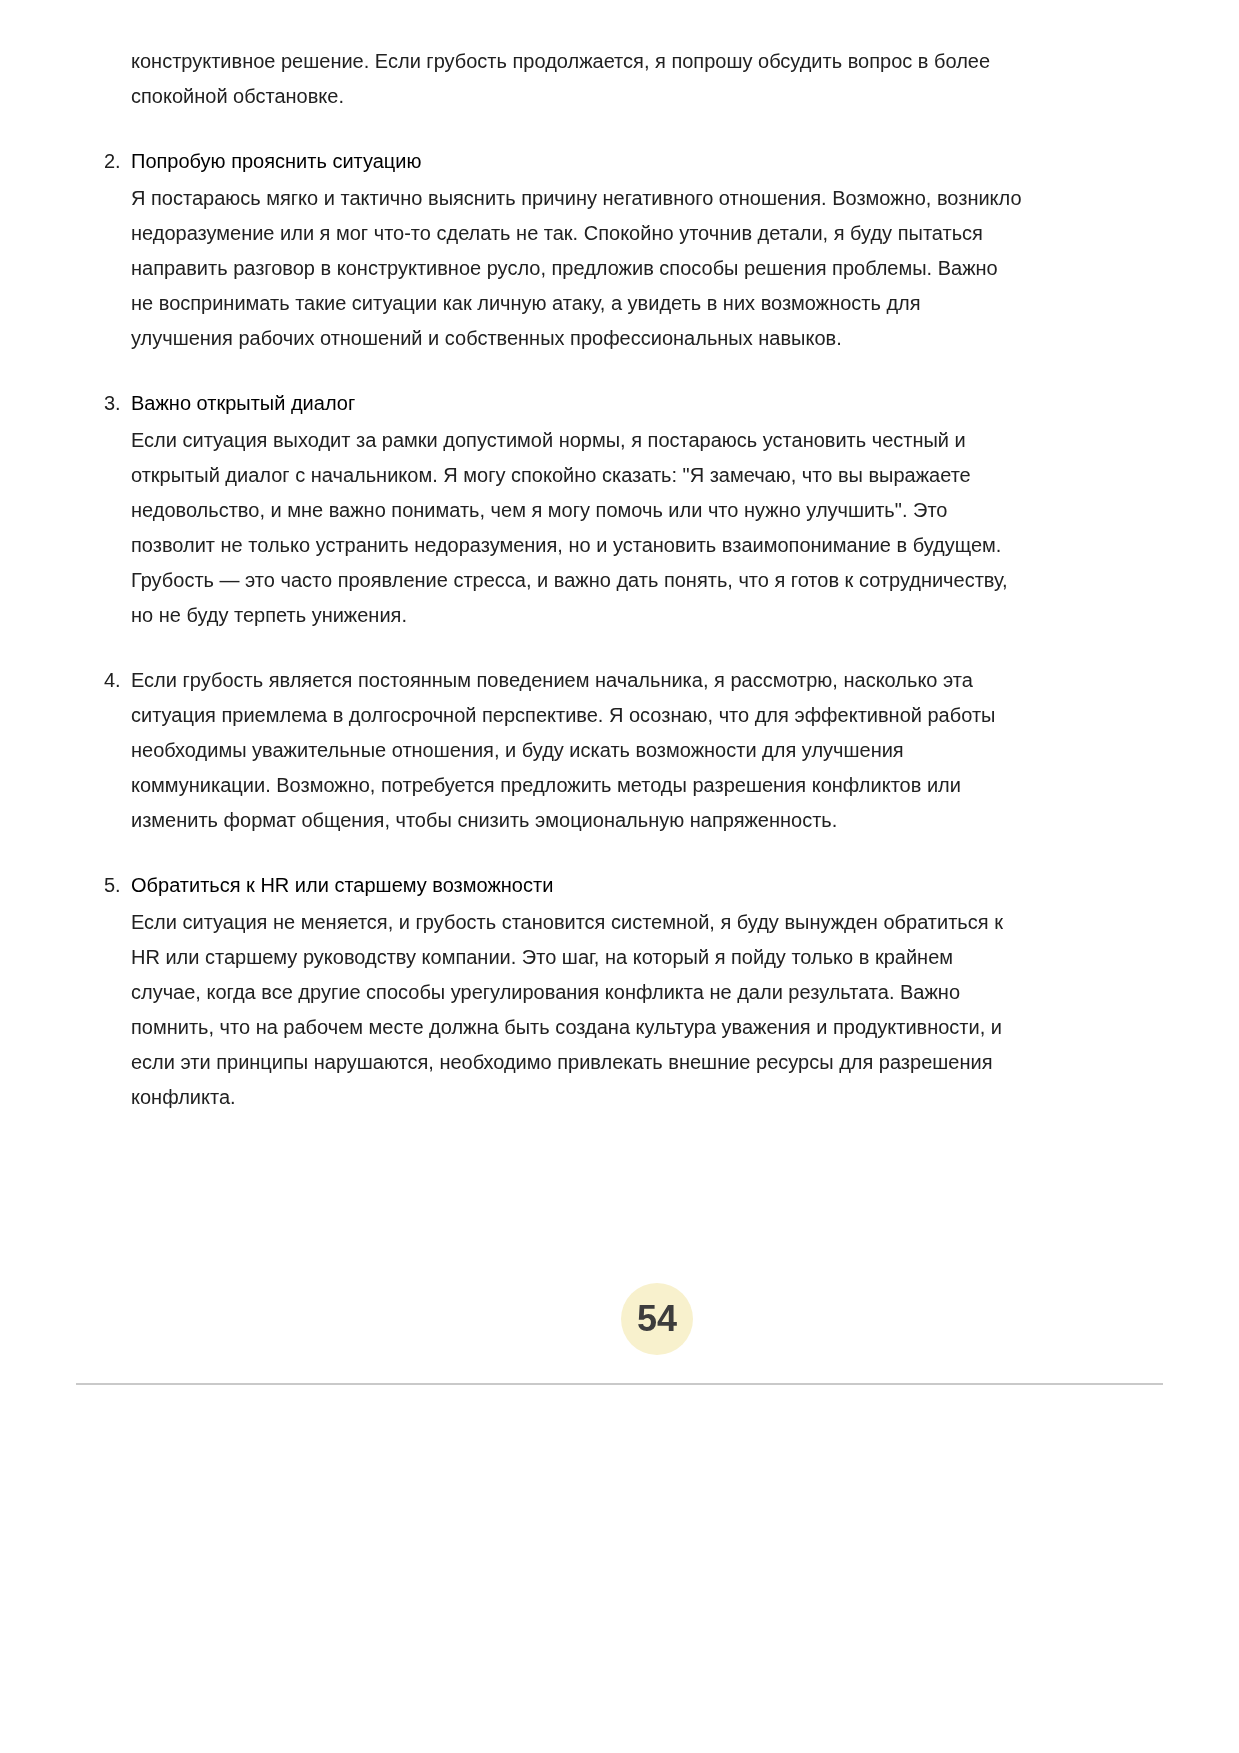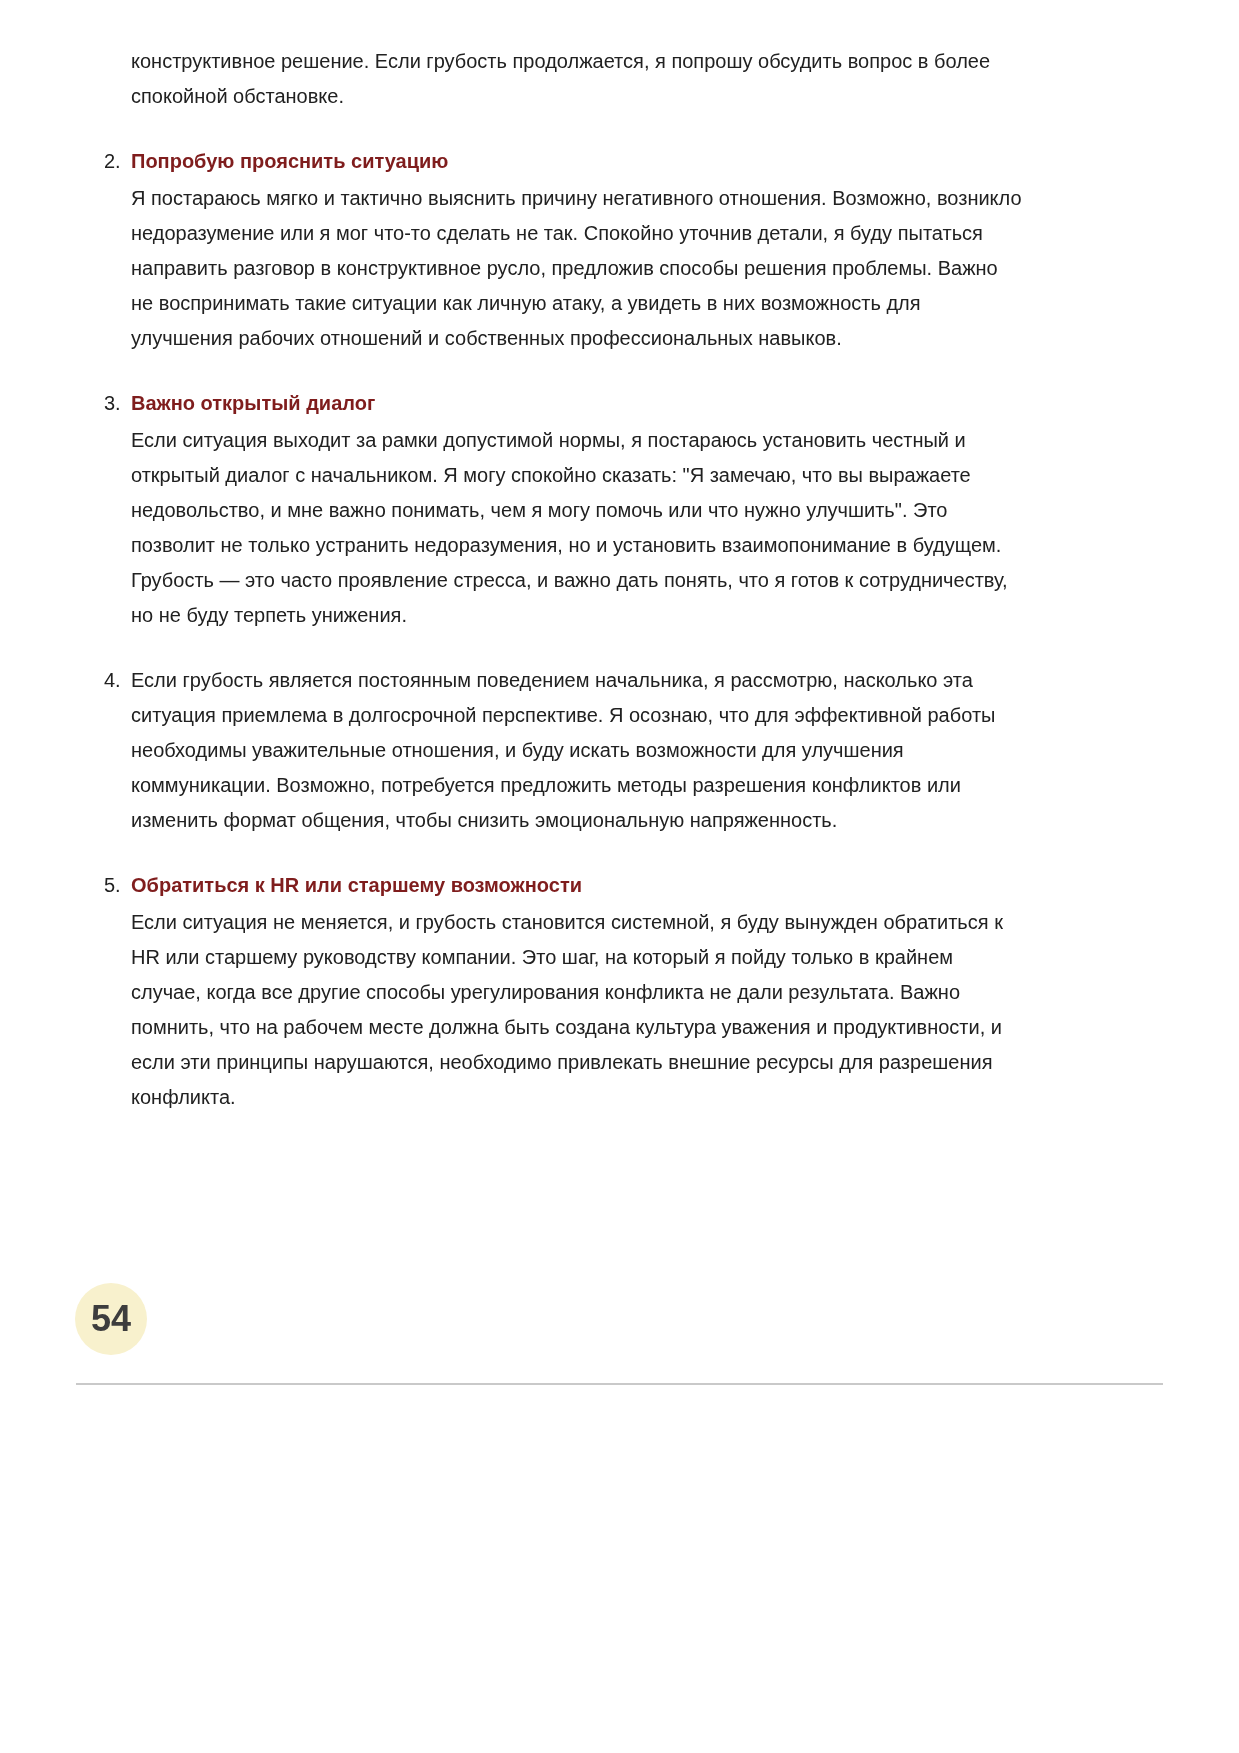--- a/index.html
+++ b/index.html
@@ -27,32 +27,33 @@
     margin-top: 30px;
     position: relative;
   }
   .item-num {
     position: absolute;
     left: -27px;
     top: 0;
     font-weight: normal;
   }
   .item-title {
-    font-weight: bold;
-    color: #7f1d1d;
+    font-weight: normal;
+    color: #000000;
   }
   .item-body {
     margin: 2px 13px 0 0;
   }
   .footer {
     margin-top: 168px;
     padding-left: 75px;
     display: flex;
     align-items: center;
     gap: 54px;
+    flex-direction: column;
   }
   .badge {
     width: 72px;
     height: 72px;
     border-radius: 50%;
     background: #f8f1cd;
     display: flex;
     align-items: center;
     justify-content: center;
     font-size: 36px;

